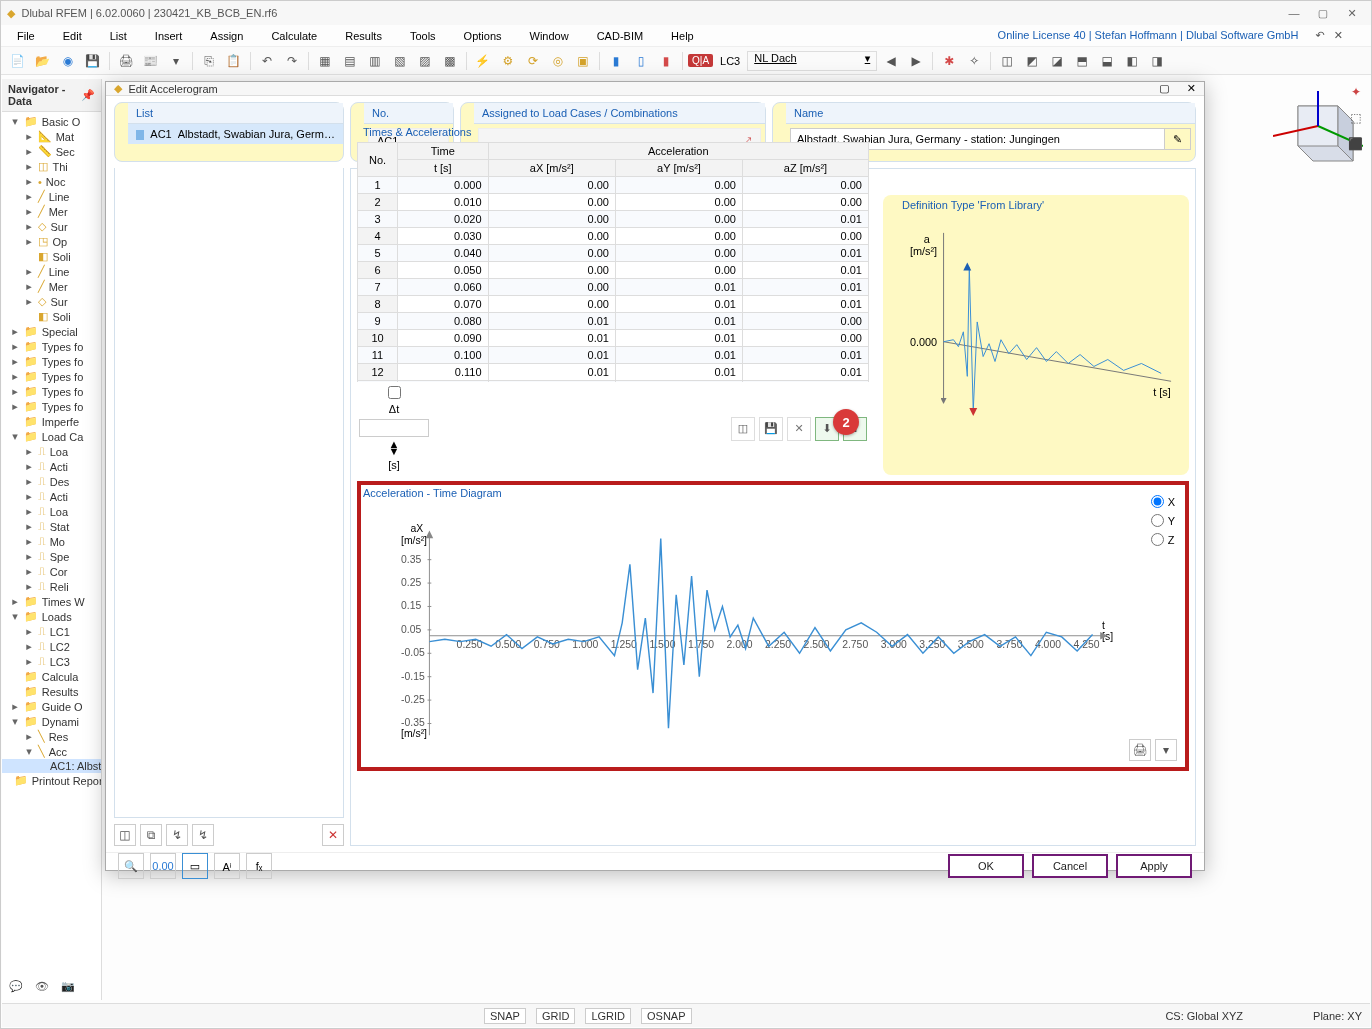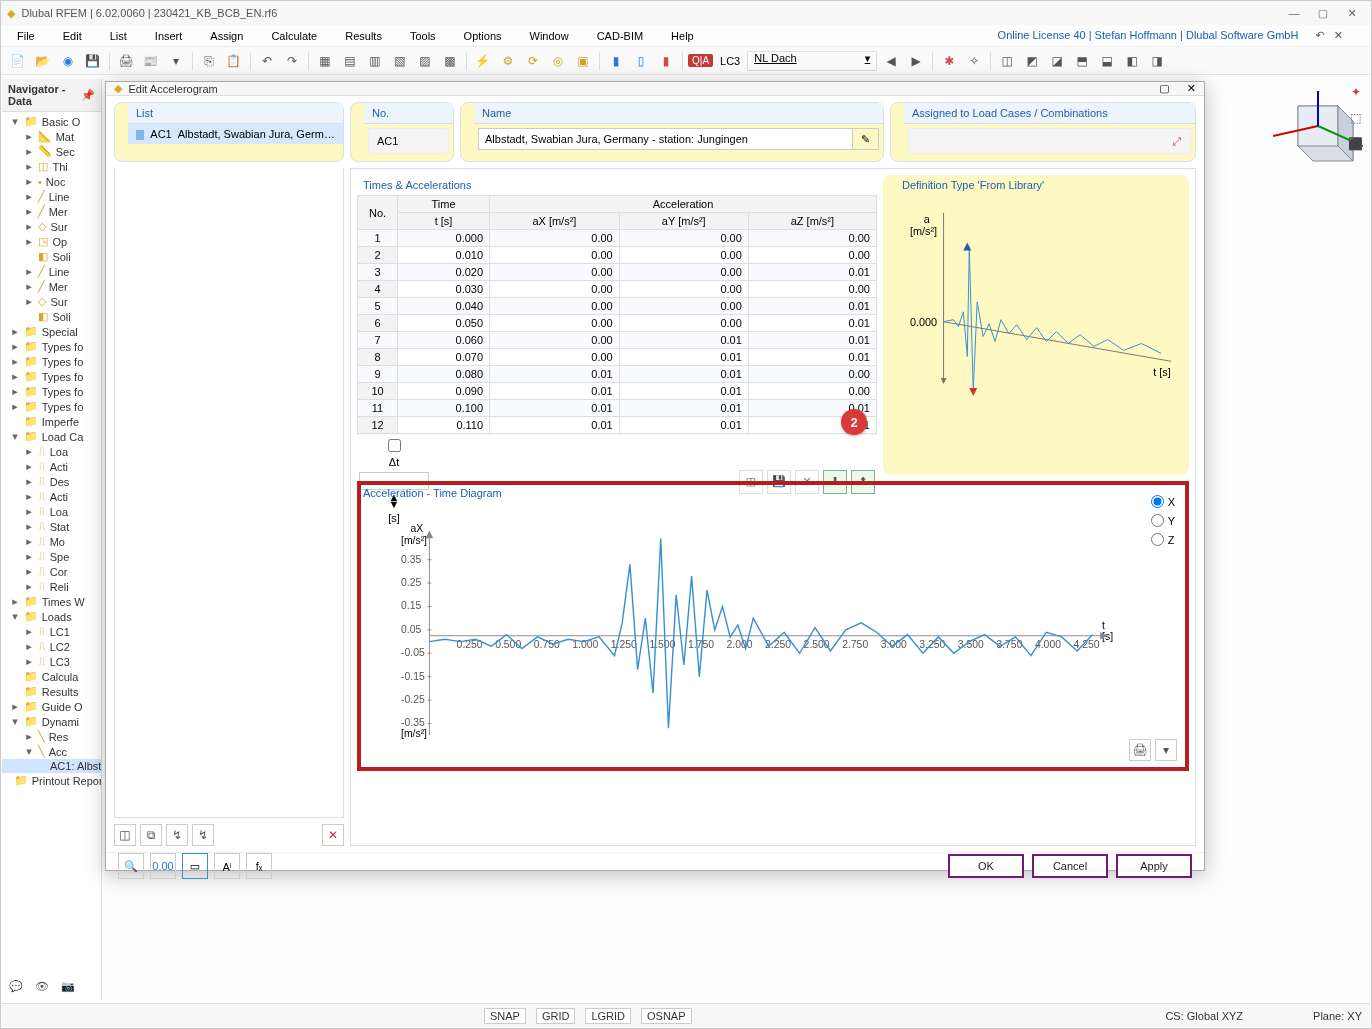--- a/index.html
+++ b/index.html
@@ -48,21 +48,21 @@
 .assigned-body .sel-ic{position:absolute;right:2px;top:1px;width:22px;height:22px;display:flex;align-items:center;justify-content:center;color:#c44;}
 .dlg-main{flex:1;display:flex;gap:6px;padding:0 8px 6px 8px;}
 .left-col{width:230px;}
 .list-body{border:1px solid #d3e0ec;border-top:none;height:650px;overflow:auto;}
 .mid-col{flex:1;display:flex;flex-direction:column;}
 .tabs{display:flex;background:#eef4fb;border:1px solid #d3e0ec;border-bottom:none;border-radius:2px 2px 0 0;position:relative;}
 .tabs .tab{padding:6px 14px;cursor:pointer;color:#1a5fb4;}
 .tabs .tab.active{background:#fff;border-right:1px solid #d3e0ec;}
 .red-circle{position:absolute;width:26px;height:26px;background:#d93939;color:#fff;border-radius:50%;display:flex;align-items:center;justify-content:center;font-weight:600;font-size:13px;box-shadow:0 1px 3px rgba(0,0,0,0.3);}
 .mid-panes{display:flex;gap:6px;border:1px solid #d3e0ec;padding:6px;flex:1;flex-direction:column;}
-.top-row{display:flex;gap:6px;height:300px;}
+.top-row{display:flex;gap:14px;height:300px;align-items:flex-end;}
 .tbl-pane{flex:1;}
 .tbl-hdr{padding:4px 6px;color:#1a5fb4;}
 .grid{border:1px solid #ccc;font-size:11px;width:100%;border-collapse:collapse;}
 .grid th,.grid td{border:1px solid #ddd;padding:2px 6px;text-align:right;}
 .grid th{background:#f3f3f3;font-weight:400;text-align:center;}
 .grid .rowh{background:#f3f3f3;text-align:center;width:40px;}
 .grid tr:nth-child(odd) td{background:#f8fafd;}
 .tbl-wrap{height:240px;overflow:auto;position:relative;}
 .tbl-toolbar{display:flex;align-items:center;gap:6px;padding:4px 2px;justify-content:space-between;}
 .tbl-toolbar .ic{width:24px;height:24px;border:1px solid #ddd;display:flex;align-items:center;justify-content:center;cursor:pointer;color:#555;}
@@ -451,31 +451,31 @@
           <div class="list-item">
             <span style="width:10px;height:10px;background:#7fb6e8;display:inline-block;margin-top:2px;"></span>
             <span>AC1</span>
             <span style="overflow:hidden;text-overflow:ellipsis;white-space:nowrap;">Albstadt, Swabian Jura, Germany - sta</span>
           </div>
         </div>
         <div class="pane no-pane">
           <div class="pane-hdr">No.</div>
           <div class="no-val">AC1</div>
         </div>
+        <div class="pane assigned-pane">
+          <div class="pane-hdr">Assigned to Load Cases / Combinations</div>
+          <div class="assigned-body">
+            <span class="sel-ic">⤢</span>
+          </div>
+        </div>
         <div class="pane name-pane">
           <div class="pane-hdr">Name</div>
           <div class="name-input">
             <input type="text" value="Albstadt, Swabian Jura, Germany - station: Jungingen" style="">
             <span class="edit-ic">✎</span>
-          </div>
-        </div>
-        <div class="pane assigned-pane">
-          <div class="pane-hdr">Assigned to Load Cases / Combinations</div>
-          <div class="assigned-body">
-            <span class="sel-ic">⤢</span>
           </div>
         </div>
       </div>
 
       <div class="dlg-main">
         <div class="left-col">
           <div class="list-body"></div>
           <div style="display:flex;gap:4px;padding-top:6px;align-items:center;">
             <span class="tb-ic" style="border:1px solid #ccc;">◫</span>
             <span class="tb-ic" style="border:1px solid #ccc;">⧉</span>

